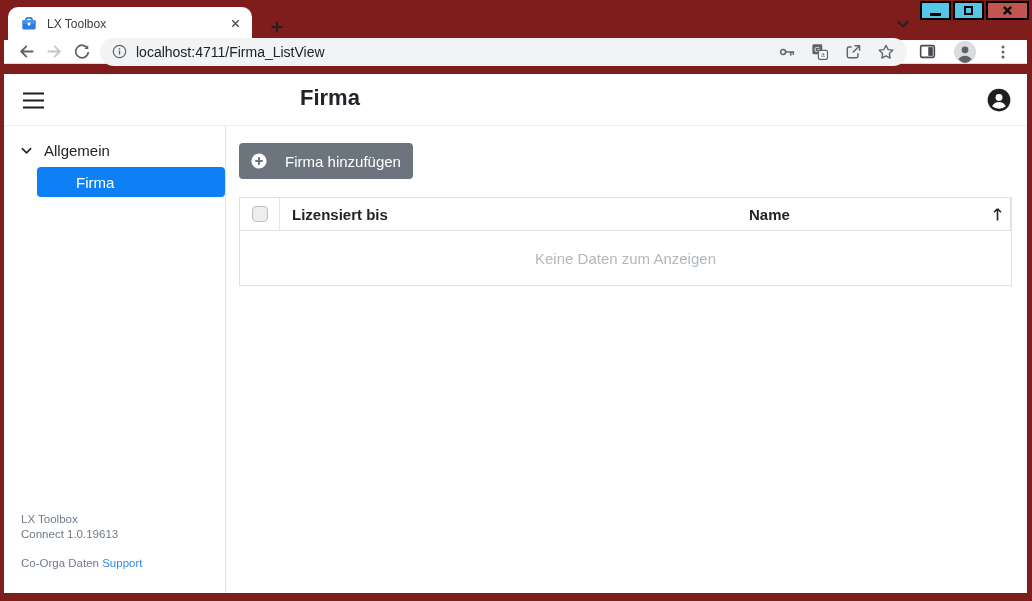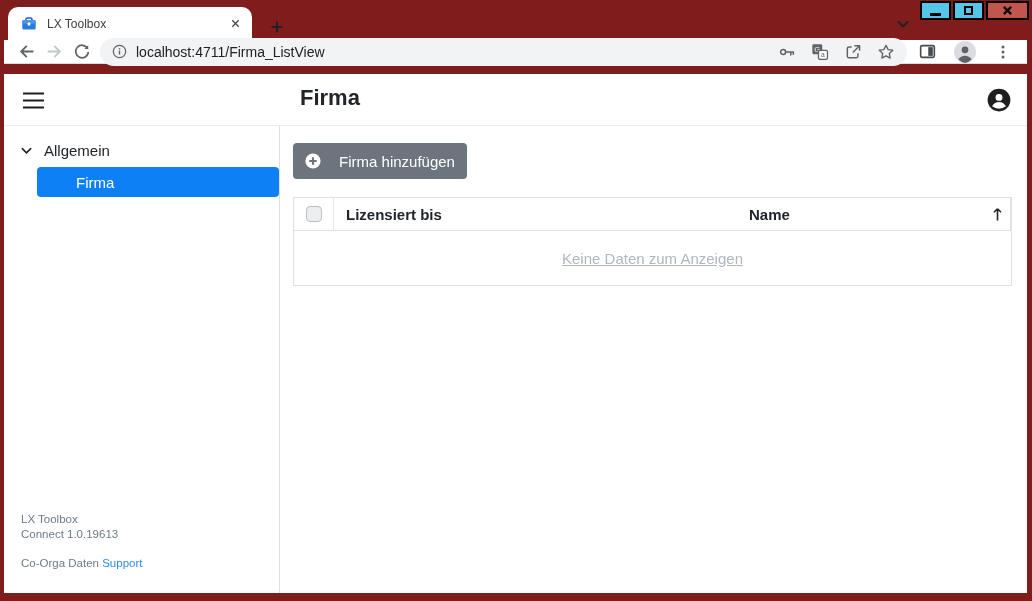--- a/index.html
+++ b/index.html
@@ -36,21 +36,21 @@
   
   .app-header { position:absolute; top:74px; left:4px; right:5px; height:52px; background:#fff;
                 border-bottom:1px solid #ebedf0; }
   .hamburger { position:absolute; left:16px; top:14px; width:26px; height:24px; display:flex; align-items:center; justify-content:center; cursor:pointer; }
   .page-title { position:absolute; left:296px; top:11px; font-size:22px; font-weight:600; color:#212529; }
   .account-btn { position:absolute; right:15px; top:13px; width:26px; height:26px; }
 
   
   .app-body { position:absolute; top:126px; left:4px; right:5px; bottom:8px; background:#fff; display:flex; }
 
-  .sidebar { width:276px; border-right:1px solid #dee2e6; position:relative; padding-top:6px; flex:0 0 auto; }
+  .sidebar { width:222px; border-right:1px solid #dee2e6; position:relative; padding-top:6px; flex:0 0 auto; }
   .nav-group { height:30px; margin-top:3px; display:flex; align-items:center; padding-left:16px; cursor:pointer; }
   .nav-group .chev { width:13px; display:flex; align-items:center; justify-content:center; }
   .nav-group .glabel { font-size:15px; color:#212529; margin-left:11px; }
   .nav-item-selected { margin:2px 0 3px 33px; height:30px; background:#0d80f5; border-radius:4px;
                        display:flex; align-items:center; padding-left:39px; cursor:pointer; }
   .nav-item-selected span { color:#fff; font-size:15px; }
   .sidebar-footer { position:absolute; left:17px; bottom:22px; font-size:11.5px; color:#6e7a86; line-height:15px; }
   .sidebar-footer .company-line { margin-top:14px; }
   .support-link { color:#2d8af0; cursor:pointer;margin-top:32px; }
 
@@ -60,21 +60,21 @@
              justify-content:center; gap:18px; cursor:pointer; }
   .grid { margin-top:18px; border:1px solid #dee2e6; }
   .grid-header { height:33px; display:flex; border-bottom:1px solid #dee2e6; align-items:stretch; }
   .gh-cell { display:flex; align-items:center; font-size:15px; font-weight:700; color:#212529; }
   .gh-check { width:40px; justify-content:center; border-right:1px solid #e6e9ec; cursor:pointer; }
   .gh-name { width:274px; padding-left:12px; border-right:1px solid #dee2e6; cursor:pointer; }
   .gh-name .sort { margin-left:auto; margin-right:7px; display:flex; align-items:center; }
   .gh-lic { flex:1; padding-left:12px; cursor:pointer; }
   .checkbox { width:16px; height:16px; border:1px solid #b9c0c7; border-radius:4px; background:#eceef0; }
   .grid-empty { height:54px; display:flex; align-items:center; justify-content:center;
-                font-size:15px; color:#b0b7bd;text-decoration:underline; }
+                font-size:15px; color:#b0b7bd; }
 </style>
 </head>
 <body>
 
 <div class="window">
 
   <div class="tabstrip">
     <div class="tab">
       <span style="display:flex">
         <svg width="16" height="16" viewBox="0 0 16 16">

